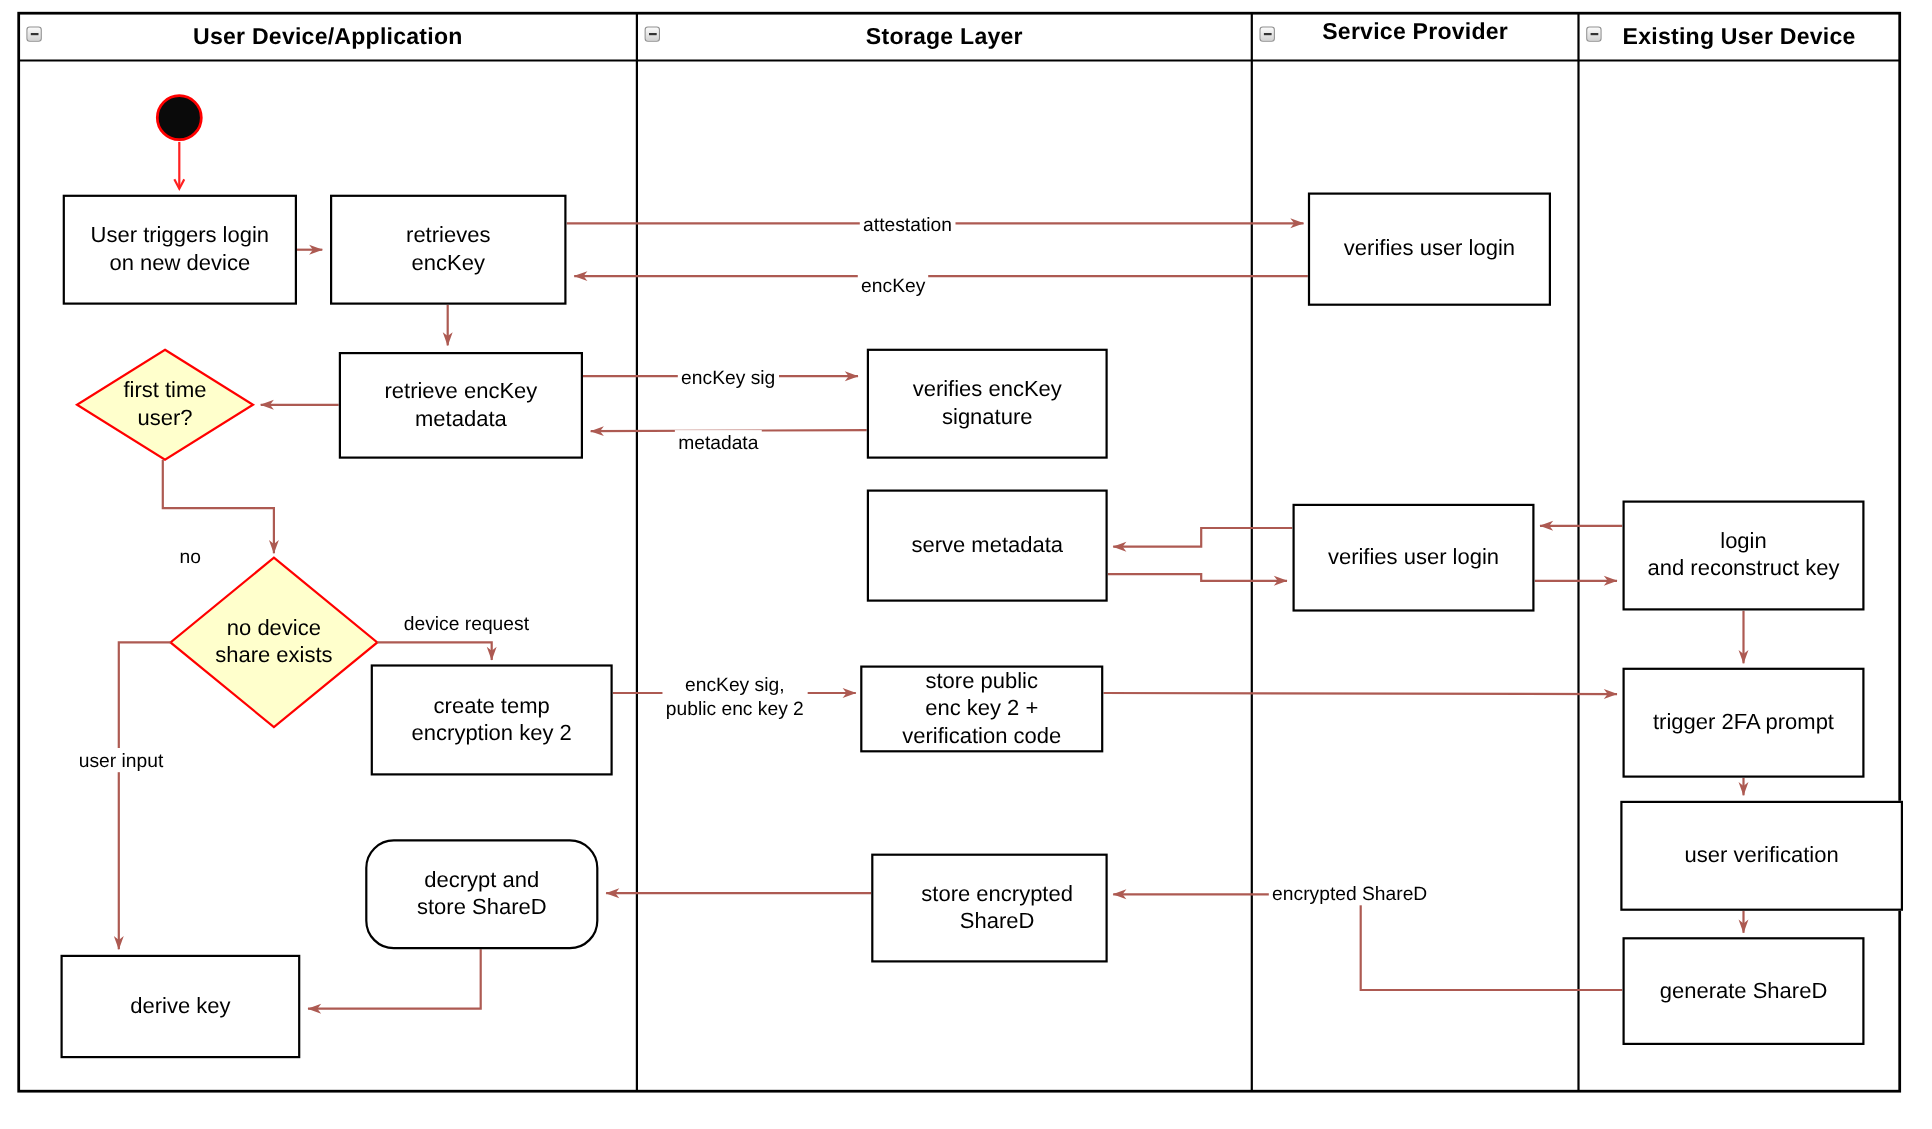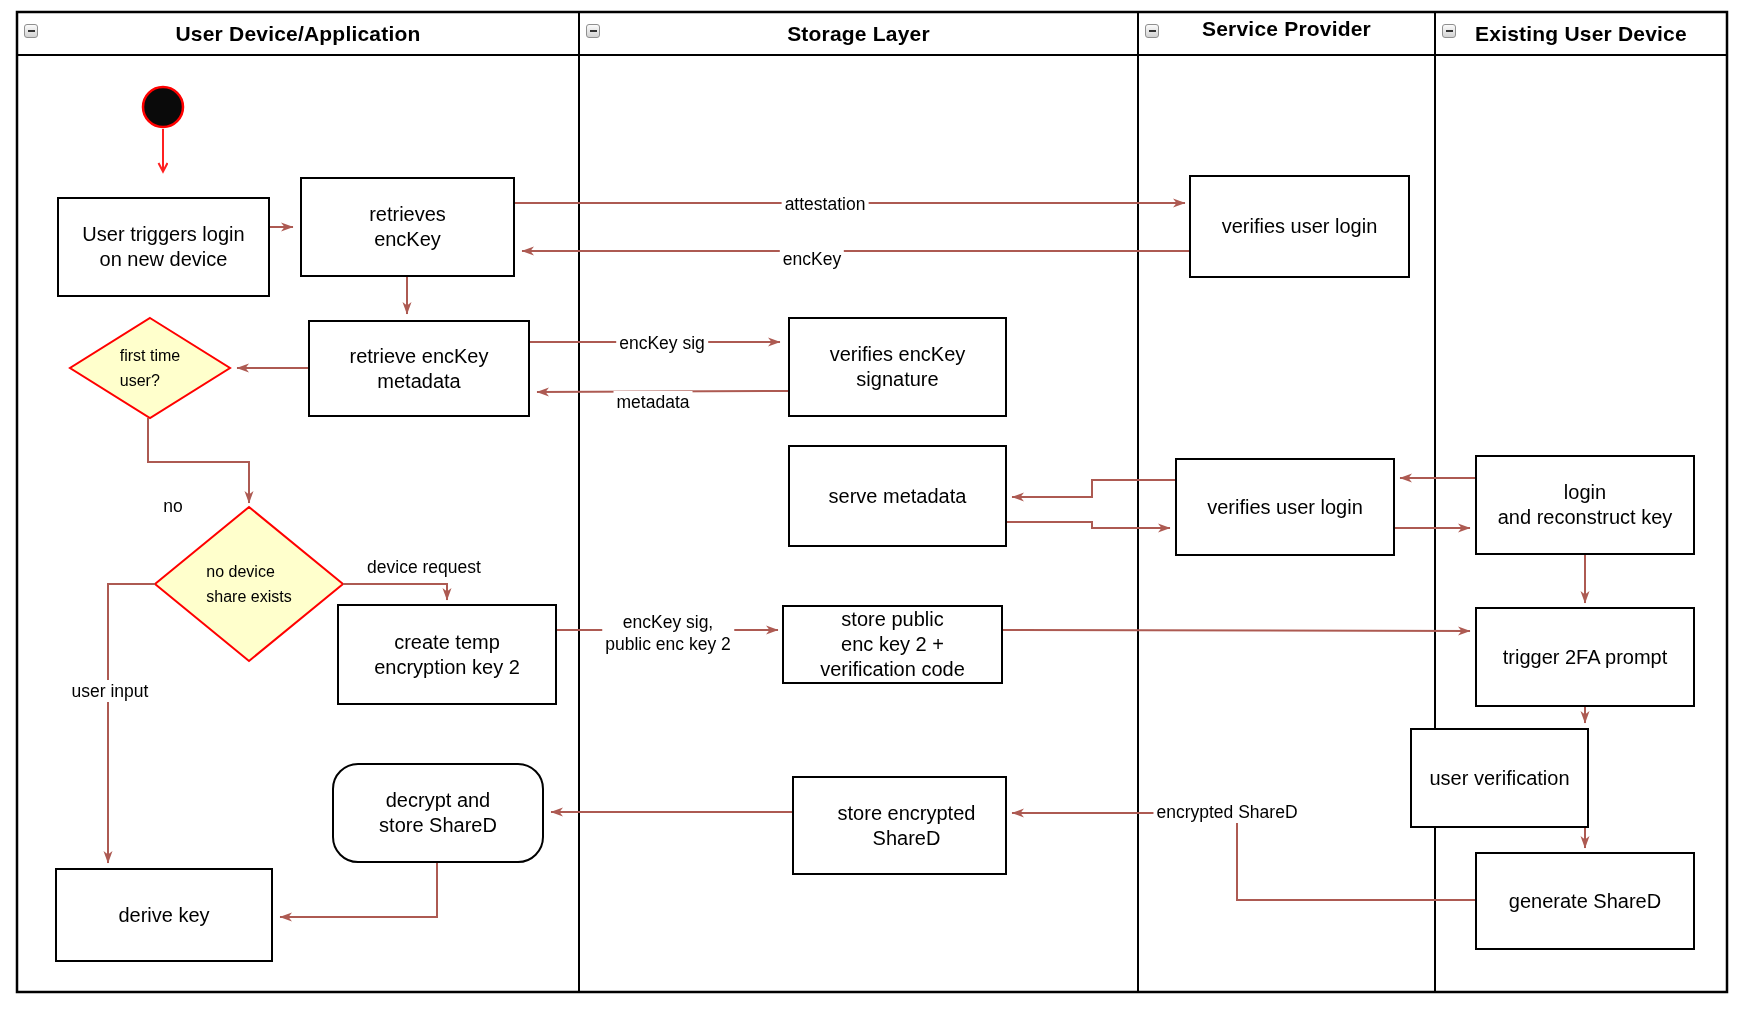--- a/index.html
+++ b/index.html
@@ -17,22 +17,22 @@
     background:linear-gradient(#fbfbfb,#d2d2d2);border:1px solid #8f8f8f;border-radius:3px;
     display:flex;align-items:center;justify-content:center;
   }
   .collapse .bar{width:7px;height:2px;background:#333;}
   .node{
     position:absolute;box-sizing:border-box;background:#fff;border:2px solid #000;
     display:flex;align-items:center;justify-content:center;text-align:center;
     font-size:20px;line-height:25px;white-space:pre-line;
   }
   .shape-text{
-    position:absolute;display:flex;align-items:center;justify-content:center;text-align:left;
-    font-size:16px;line-height:25px;white-space:pre-line;background:transparent;pointer-events:none;
+    position:absolute;display:flex;align-items:center;justify-content:center;text-align:center;
+    font-size:20px;line-height:25px;white-space:pre-line;background:transparent;pointer-events:none;
   }
   .edge-label{
     position:absolute;transform:translate(-50%,-50%);background:#fff;
     font-size:17.5px;line-height:22px;white-space:pre;text-align:center;padding:0 3px;
   }
 </style>
 </head>
 <body>
 
 <div id="canvas">
@@ -86,21 +86,21 @@
       <div class="bar"></div>
     </div>
     <div class="lane-title" style="left: 1138px; top: 12px; width: 297px; height: 33px;">Service Provider</div>
     <div class="collapse" style="left: 1145px; top: 24px;">
       <div class="bar"></div>
     </div>
     <div class="lane-title" style="left: 1435px; top: 12px; width: 292px; height: 43px;">Existing User Device</div>
     <div class="collapse" style="left: 1442px; top: 24px;">
       <div class="bar"></div>
     </div>
-    <div class="node" style="left: 57px; top: 177px; width: 213px; height: 100px; margin-top: 20px;">User triggers login
+    <div class="node" style="left: 57px; top: 177px; width: 213px; height: 100px;">User triggers login
 on new device</div>
     <div class="node" style="left: 300px; top: 177px; width: 215px; height: 100px;">retrieves
 encKey</div>
     <div class="node" style="left: 308px; top: 320px; width: 222px; height: 97px;">retrieve encKey
 metadata</div>
     <div class="shape-text" style="left: 70px; top: 318px; width: 160px; height: 100px;">first time
 user?</div>
     <div class="shape-text" style="left: 155px; top: 507px; width: 188px; height: 154px;">no device
 share exists</div>
     <div class="node" style="left: 337px; top: 604px; width: 220px; height: 101px;">create temp
@@ -114,21 +114,21 @@
     <div class="node" style="left: 782px; top: 605px; width: 221px; height: 79px;">store public
 enc key 2 +
 verification code</div>
     <div class="node" style="left: 792px; top: 776px; width: 215px; height: 99px; padding-left: 14px;">store encrypted
 ShareD</div>
     <div class="node" style="left: 1189px; top: 175px; width: 221px; height: 103px;">verifies user login</div>
     <div class="node" style="left: 1175px; top: 458px; width: 220px; height: 98px;">verifies user login</div>
     <div class="node" style="left: 1475px; top: 455px; width: 220px; height: 100px;">login
 and reconstruct key</div>
     <div class="node" style="left: 1475px; top: 607px; width: 220px; height: 100px;">trigger 2FA prompt</div>
-    <div class="node" style="left: 1410px; top: 728px; width: 179px; height: 100px;">user verification</div>
+    <div class="node" style="left: 1473px; top: 728px; width: 257px; height: 100px;">user verification</div>
     <div class="node" style="left: 1475px; top: 852px; width: 220px; height: 98px;">generate ShareD</div>
     <div class="edge-label" style="left: 825px; top: 204px;">attestation</div>
     <div class="edge-label" style="left: 812px; top: 259px;">encKey</div>
     <div class="edge-label" style="left: 662px; top: 343px;">encKey sig</div>
     <div class="edge-label" style="left: 653px; top: 402px;">metadata</div>
     <div class="edge-label" style="left: 173px; top: 462px; margin-top: 44px;">no</div>
     <div class="edge-label" style="left: 424px; top: 567px;">device request</div>
     <div class="edge-label" style="left: 110px; top: 691px;">user input</div>
     <div class="edge-label" style="left: 668px; top: 633px;">encKey sig,
 public enc key 2</div>

